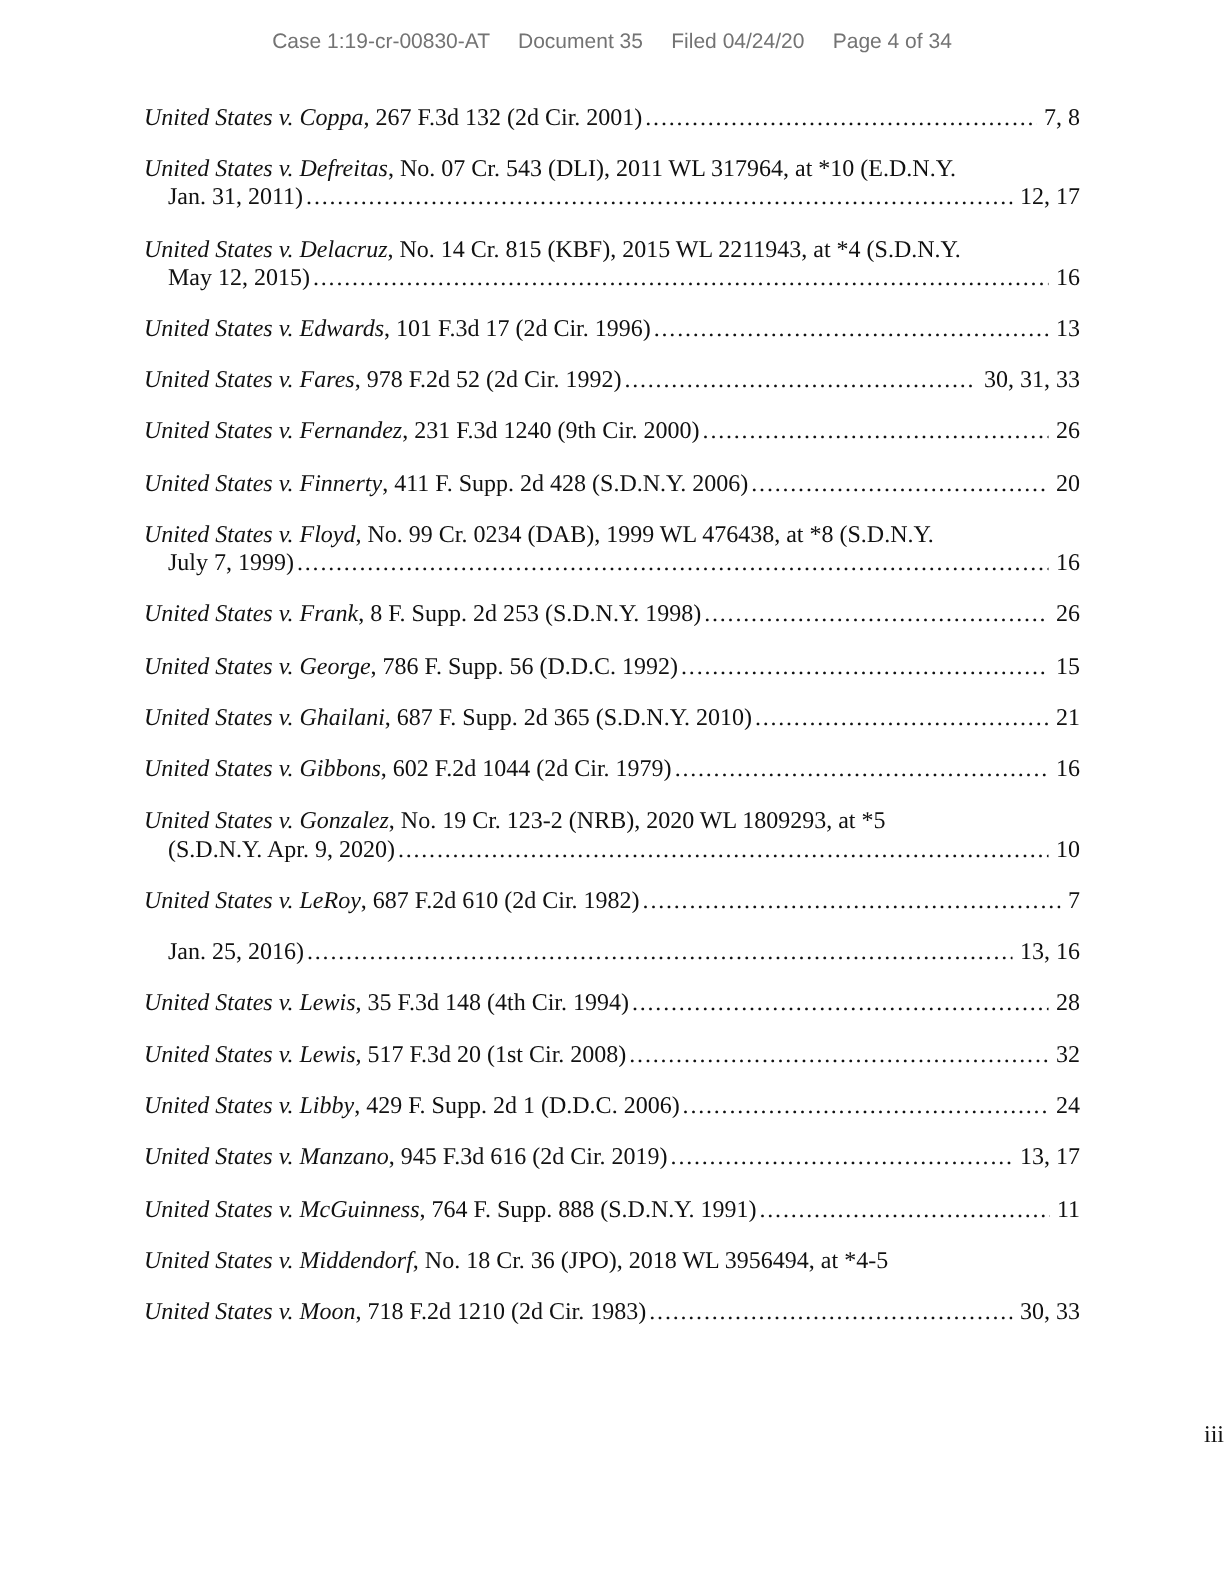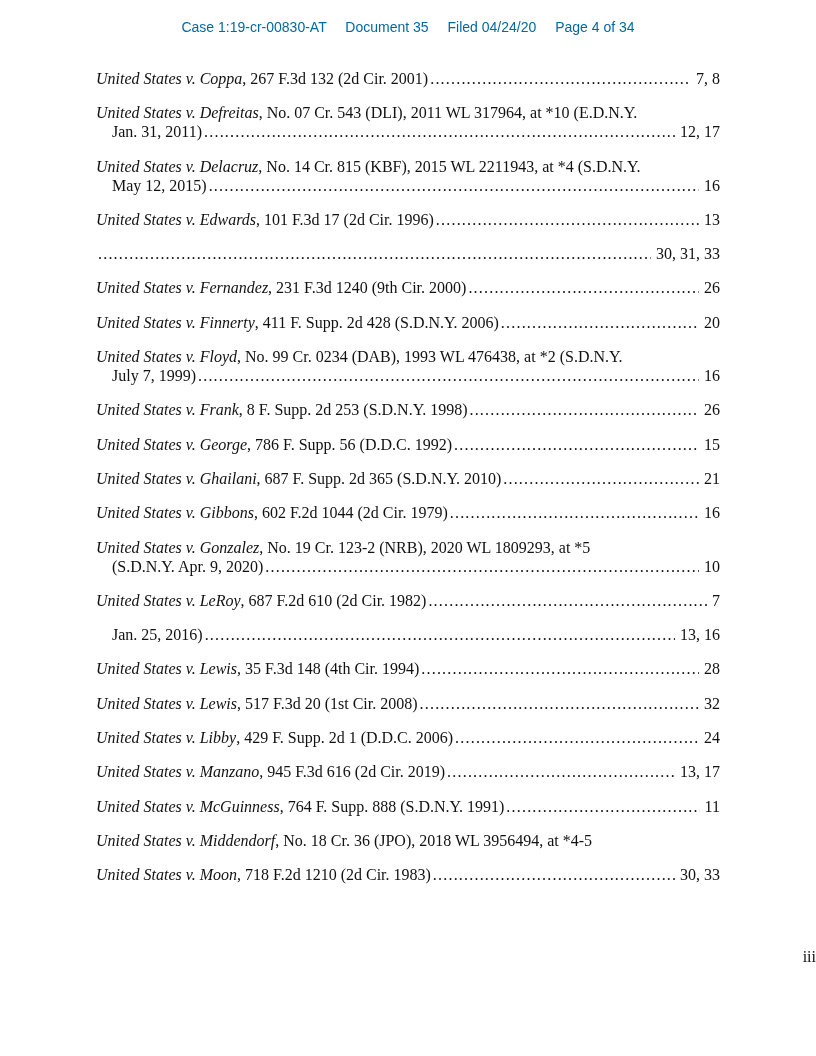--- a/index.html
+++ b/index.html
@@ -67,21 +67,21 @@
     text-align: right;
     font-size: 16px;
     line-height: 19px;
   }
 </style>
 </head>
 <body>
 
 <div class="page">
 
-  <div class="stamp" style="color: #0369a1;">
+  <div class="stamp" style="color: #737373;">
     <span>Case 1:19-cr-00830-AT</span>
     <span>Document 35</span>
     <span>Filed 04/24/20</span>
     <span>Page 4 of 34</span>
   </div>
 
   <div class="content">
       <div class="entry">
       <div class="line first">
         <span class="text"><span class="case-name">United States v. Coppa</span><span class="cite">, 267 F.3d 132 (2d Cir. 2001)</span></span>
@@ -115,20 +115,21 @@
       <div class="entry">
       <div class="line first">
         <span class="text"><span class="case-name">United States v. Edwards</span><span class="cite">, 101 F.3d 17 (2d Cir. 1996)</span></span>
         <span class="dots"></span>
         <span class="pages">13</span>
       </div>
 
     </div>
       <div class="entry">
       <div class="line first">
+        <span class="text"><span class="case-name">United States v. Fares</span><span class="cite">, 978 F.2d 52 (2d Cir. 1992)</span></span>
         <span class="dots"></span>
         <span class="pages">30, 31, 33</span>
       </div>
 
     </div>
       <div class="entry">
       <div class="line first">
         <span class="text"><span class="case-name">United States v. Fernandez</span><span class="cite">, 231 F.3d 1240 (9th Cir. 2000)</span></span>
         <span class="dots"></span>
         <span class="pages">26</span>
@@ -138,21 +139,21 @@
       <div class="entry">
       <div class="line first">
         <span class="text"><span class="case-name">United States v. Finnerty</span><span class="cite">, 411 F. Supp. 2d 428 (S.D.N.Y. 2006)</span></span>
         <span class="dots"></span>
         <span class="pages">20</span>
       </div>
 
     </div>
       <div class="entry">
       <div class="line first">
-        <span class="text"><span class="case-name">United States v. Floyd</span><span class="cite">, No. 99 Cr. 0234 (DAB), 1993 WL 476438, at *2 (S.D.N.Y.</span></span>
+        <span class="text"><span class="case-name">United States v. Floyd</span><span class="cite">, No. 99 Cr. 0234 (DAB), 1999 WL 476438, at *8 (S.D.N.Y.</span></span>
 
       </div>
       <div class="line second">
         <span class="text">July 7, 1999)</span>
         <span class="dots"></span>
         <span class="pages">16</span>
       </div>
     </div>
       <div class="entry">
       <div class="line first">

